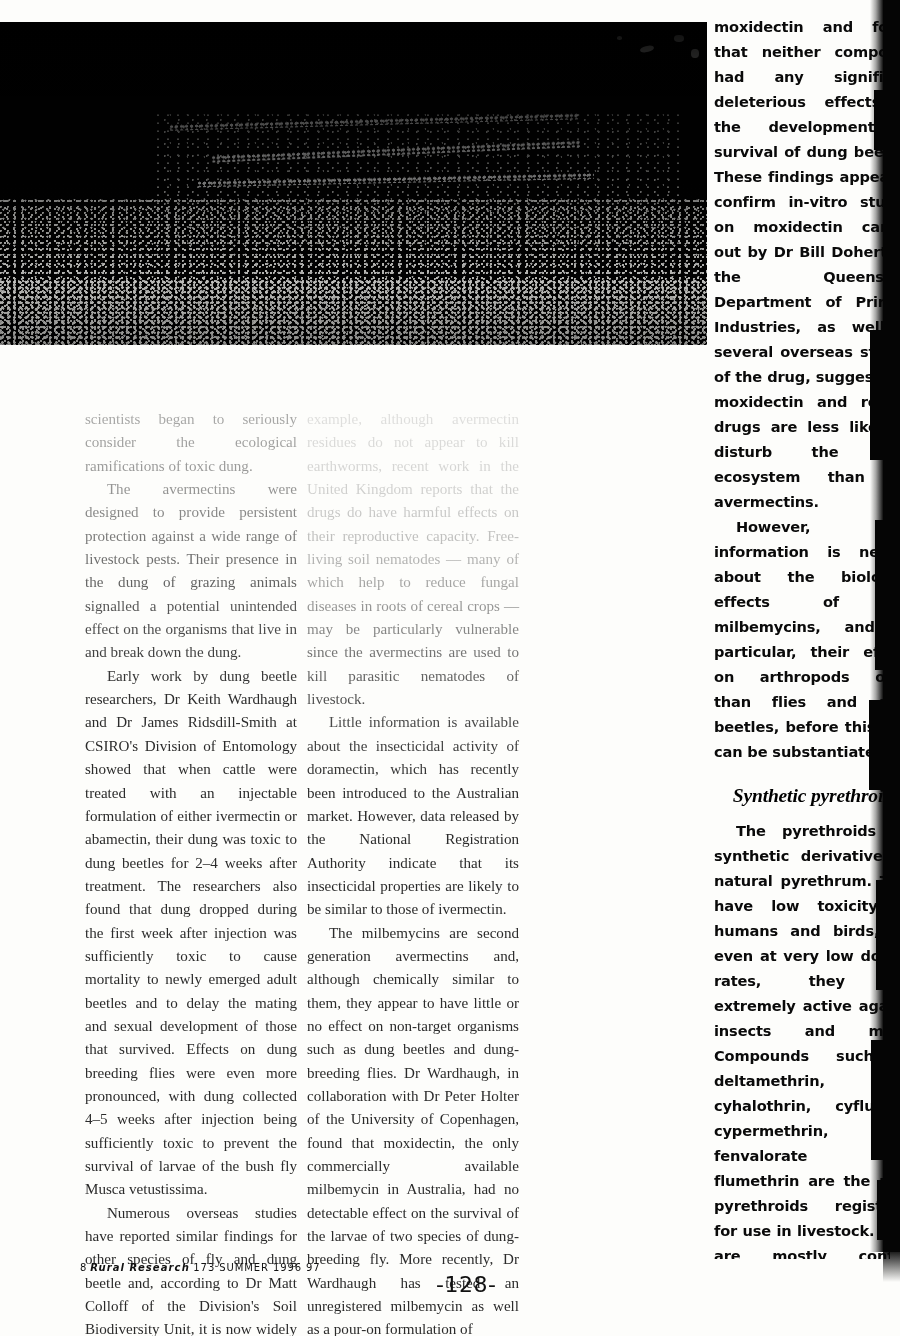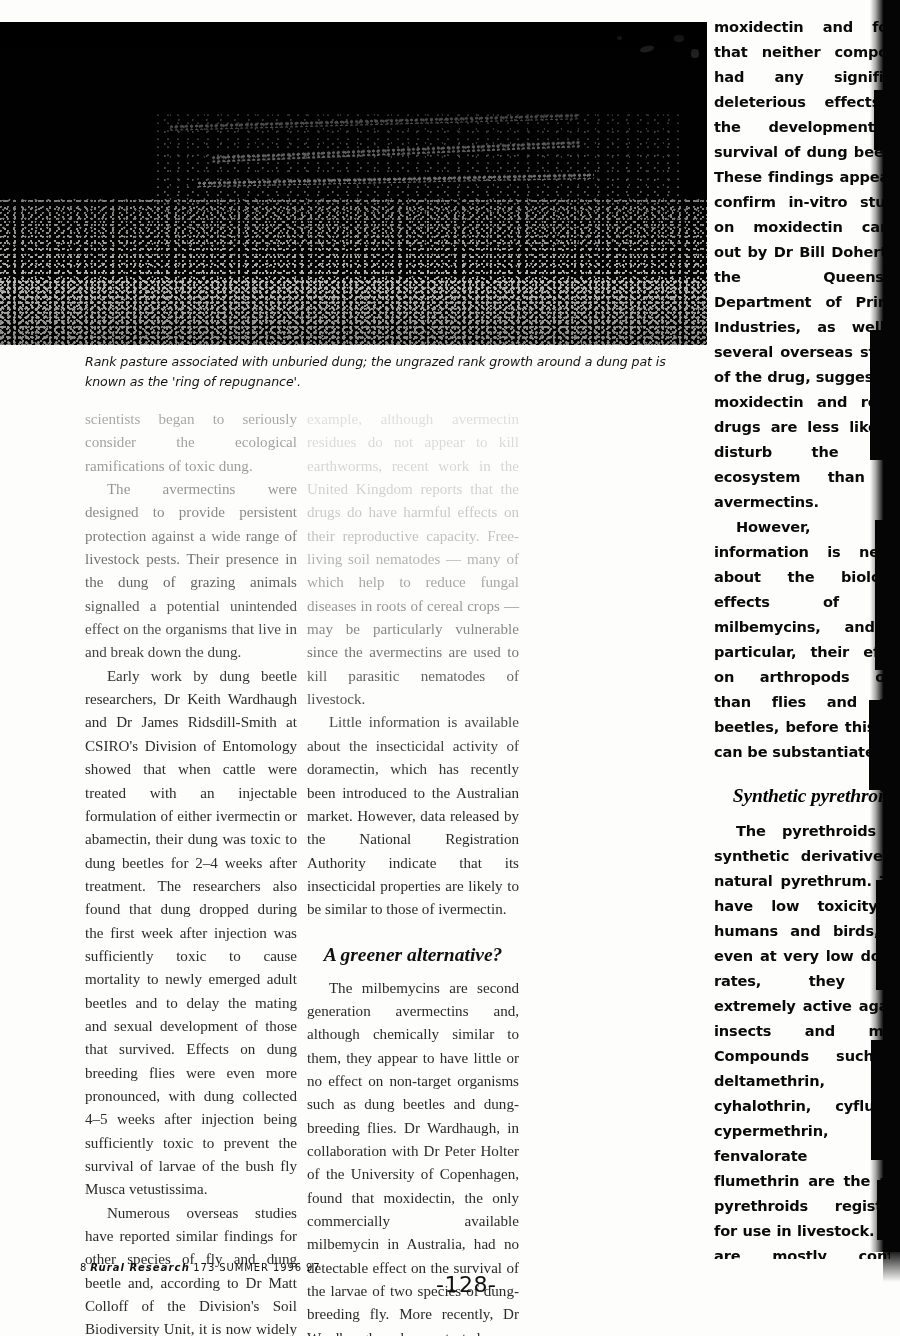--- a/index.html
+++ b/index.html
@@ -284,33 +284,31 @@
       <div class="ridge-2"></div>
       <div class="ridge-3"></div>
       <div class="blowout bo1"></div>
       <div class="blowout bo2"></div>
       <div class="blowout bo3"></div>
       <div class="blowout bo4"></div>
       <div class="vignette"></div>
     </div>
   </div>
 
-  <div id="caption">Rank pasture associated with unburied dung; the ungrazed rank growth around a dung pat is known as the 'ring of repugnance'.</div>
 
   <div class="col" id="col-1">
     <p>scientists began to seriously consider the ecological ramifications of toxic dung.</p>
     <p>The avermectins were designed to provide persistent protection against a wide range of livestock pests. Their presence in the dung of grazing animals signalled a potential unintended effect on the organisms that live in and break down the dung.</p>
     <p><span>Early work by dung beetle researchers, Dr Keith Wardhaugh and Dr James Ridsdill-Smith at CSIRO's Division of Entomology showed that when cattle were treated with an injectable formulation of either ivermectin or abamectin, their dung was toxic to dung beetles for 2–4 weeks after treatment. The researchers also found that dung dropped during the first week after injection was sufficiently toxic to cause mortality to newly emerged adult beetles and to delay the mating and sexual development of those that survived. Effects on dung breeding flies were even more pronounced, with dung collected 4–5 weeks after injection being sufficiently toxic to prevent the survival of larvae of the bush fly </span><span class="sci">Musca vetustissima.</span></p>
     <p>Numerous overseas studies have reported similar findings for other species of fly and dung beetle and, according to Dr Matt Colloff of the Division's Soil Biodiversity Unit, it is now widely considered that other soil biota may also be at risk. For</p>
   </div>
 
   <div class="col" id="col-2">
     <p>example, although avermectin residues do not appear to kill earthworms, recent work in the United Kingdom reports that the drugs do have harmful effects on their reproductive capacity. Free-living soil nematodes — many of which help to reduce fungal diseases in roots of cereal crops — may be particularly vulnerable since the avermectins are used to kill parasitic nematodes of livestock.</p>
     <p>Little information is available about the insecticidal activity of doramectin, which has recently been introduced to the Australian market. However, data released by the National Registration Authority indicate that its insecticidal properties are likely to be similar to those of ivermectin.</p>
-    <p class="subhead">A greener alternative?</p>
     <p>The milbemycins are second generation avermectins and, although chemically similar to them, they appear to have little or no effect on non-target organisms such as dung beetles and dung-breeding flies. Dr Wardhaugh, in collaboration with Dr Peter Holter of the University of Copenhagen, found that moxidectin, the only commercially available milbemycin in Australia, had no detectable effect on the survival of the larvae of two species of dung-breeding fly. More recently, Dr Wardhaugh has tested an unregistered milbemycin as well as a pour-on formulation of</p>
   </div>
 
   <div class="fade-mask"></div>
   <div class="fade-mask-2"></div>
 
   <div id="col-3-clip">
     <div id="col-3">
       <p>moxidectin and found that neither compound had any significant deleterious effects on the development or survival of dung beetles. These findings appear to confirm in-vitro studies on moxidectin carried out by Dr Bill Doherty of the Queensland Department of Primary Industries, as well as several overseas studies of the drug, suggest that moxidectin and related drugs are less likely to disturb the dung ecosystem than the avermectins.</p>
       <p>However, more information is needed about the biological effects of the milbemycins, and, in particular, their effects on arthropods other than flies and dung beetles, before this view can be substantiated.</p>

